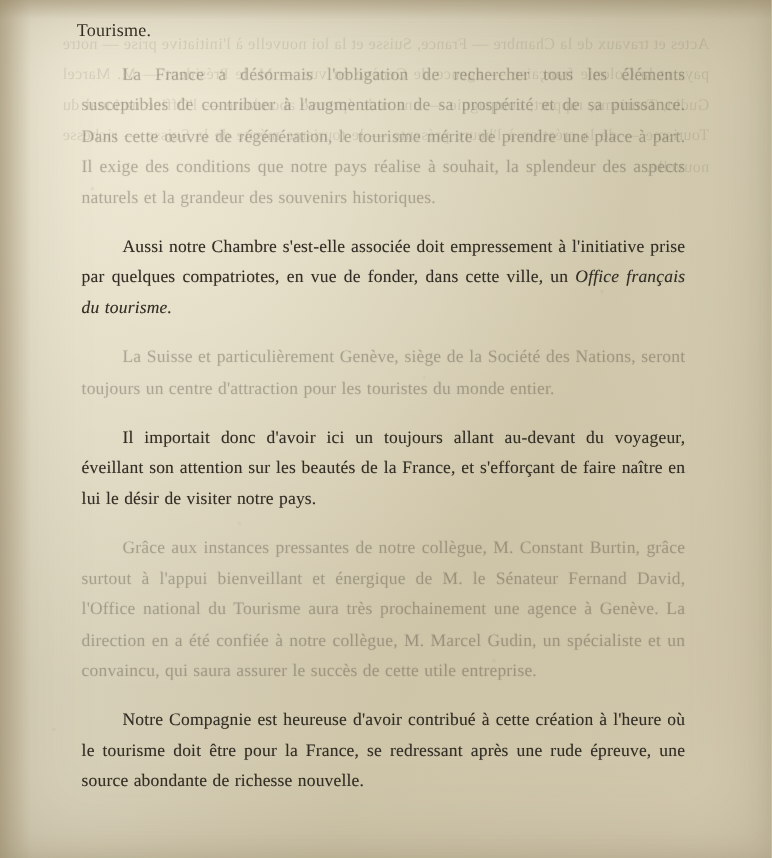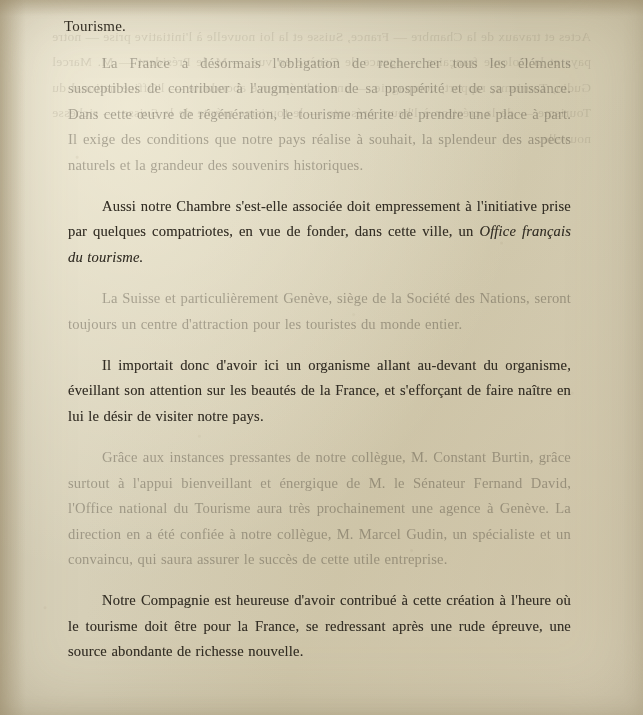--- a/index.html
+++ b/index.html
@@ -108,21 +108,21 @@
 <div class="paper"></div>
 <div class="speckle"></div>
 <div class="bleed">Actes et travaux de la Chambre — France, Suisse et la loi nouvelle à l'initiative prise — notre pays et la Colonie française — agence de Genève en vue — M. le Président — M. Marcel Gudin, Tourisme, rapport, compagnie — une rude épreuve abondante — l'Office national du Tourisme — de la création à l'heure présente — le tourisme mérite de la Suisse — richesse nouvelle.</div>
 
 <div class="page">
   <div class="heading">Tourisme.</div>
   <div class="body-text">
     <p>La France a désormais l'obligation de rechercher tous les éléments susceptibles de contribuer à l'augmentation de sa prospérité et de sa puissance. Dans cette œuvre de régénération, le tourisme mérite de prendre une place à part. Il exige des conditions que notre pays réalise à souhait, la splendeur des aspects naturels et la grandeur des souvenirs historiques.</p>
     <p><span>Aussi notre Chambre s'est-elle associée doit empressement à l'initiative prise par quelques compatriotes, en vue de fonder, dans cette ville, un </span><em>Office français du tourisme.</em></p>
     <p>La Suisse et particulièrement Genève, siège de la Société des Nations, seront toujours un centre d'attraction pour les touristes du monde entier.</p>
-    <p>Il importait donc d'avoir ici un organisme allant au-devant du organisme, éveillant son attention sur les beautés de la France, et s'efforçant de faire naître en lui le désir de visiter notre pays.</p>
+    <p>Il importait donc d'avoir ici un toujours allant au-devant du voyageur, éveillant son attention sur les beautés de la France, et s'efforçant de faire naître en lui le désir de visiter notre pays.</p>
     <p>Grâce aux instances pressantes de notre collègue, M. Constant Burtin, grâce surtout à l'appui bienveillant et énergique de M. le Sénateur Fernand David, l'Office national du Tourisme aura très prochainement une agence à Genève. La direction en a été confiée à notre collègue, M. Marcel Gudin, un spécialiste et un convaincu, qui saura assurer le succès de cette utile entreprise.</p>
     <p>Notre Compagnie est heureuse d'avoir contribué à cette création à l'heure où le tourisme doit être pour la France, se redressant après une rude épreuve, une source abondante de richesse nouvelle.</p>
   </div>
 </div>
 
 <div class="edge-left"></div>
 <div class="edge-top"></div>
 <div class="vignette"></div>
 
 </body></html>

